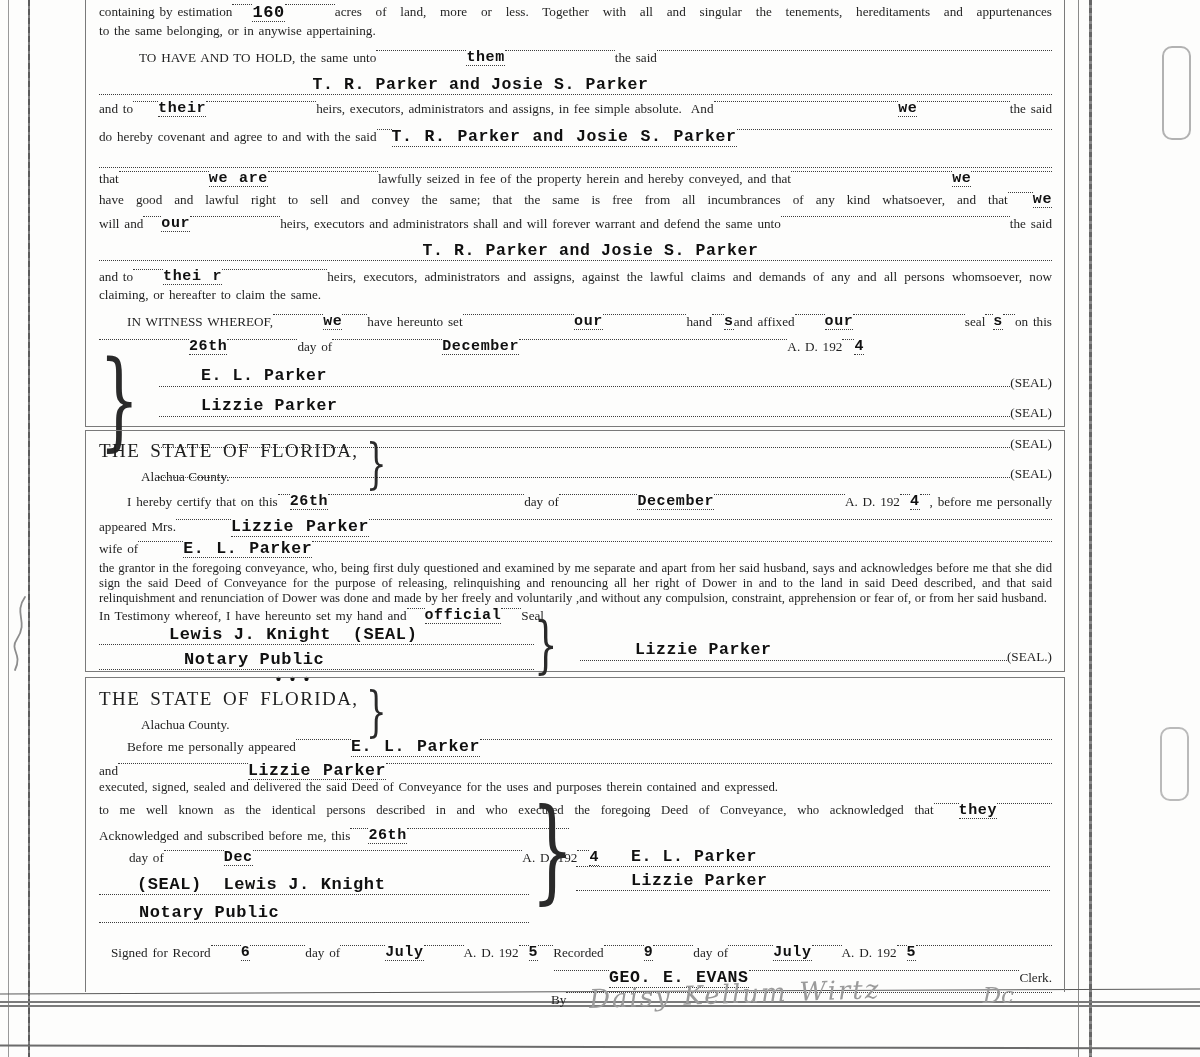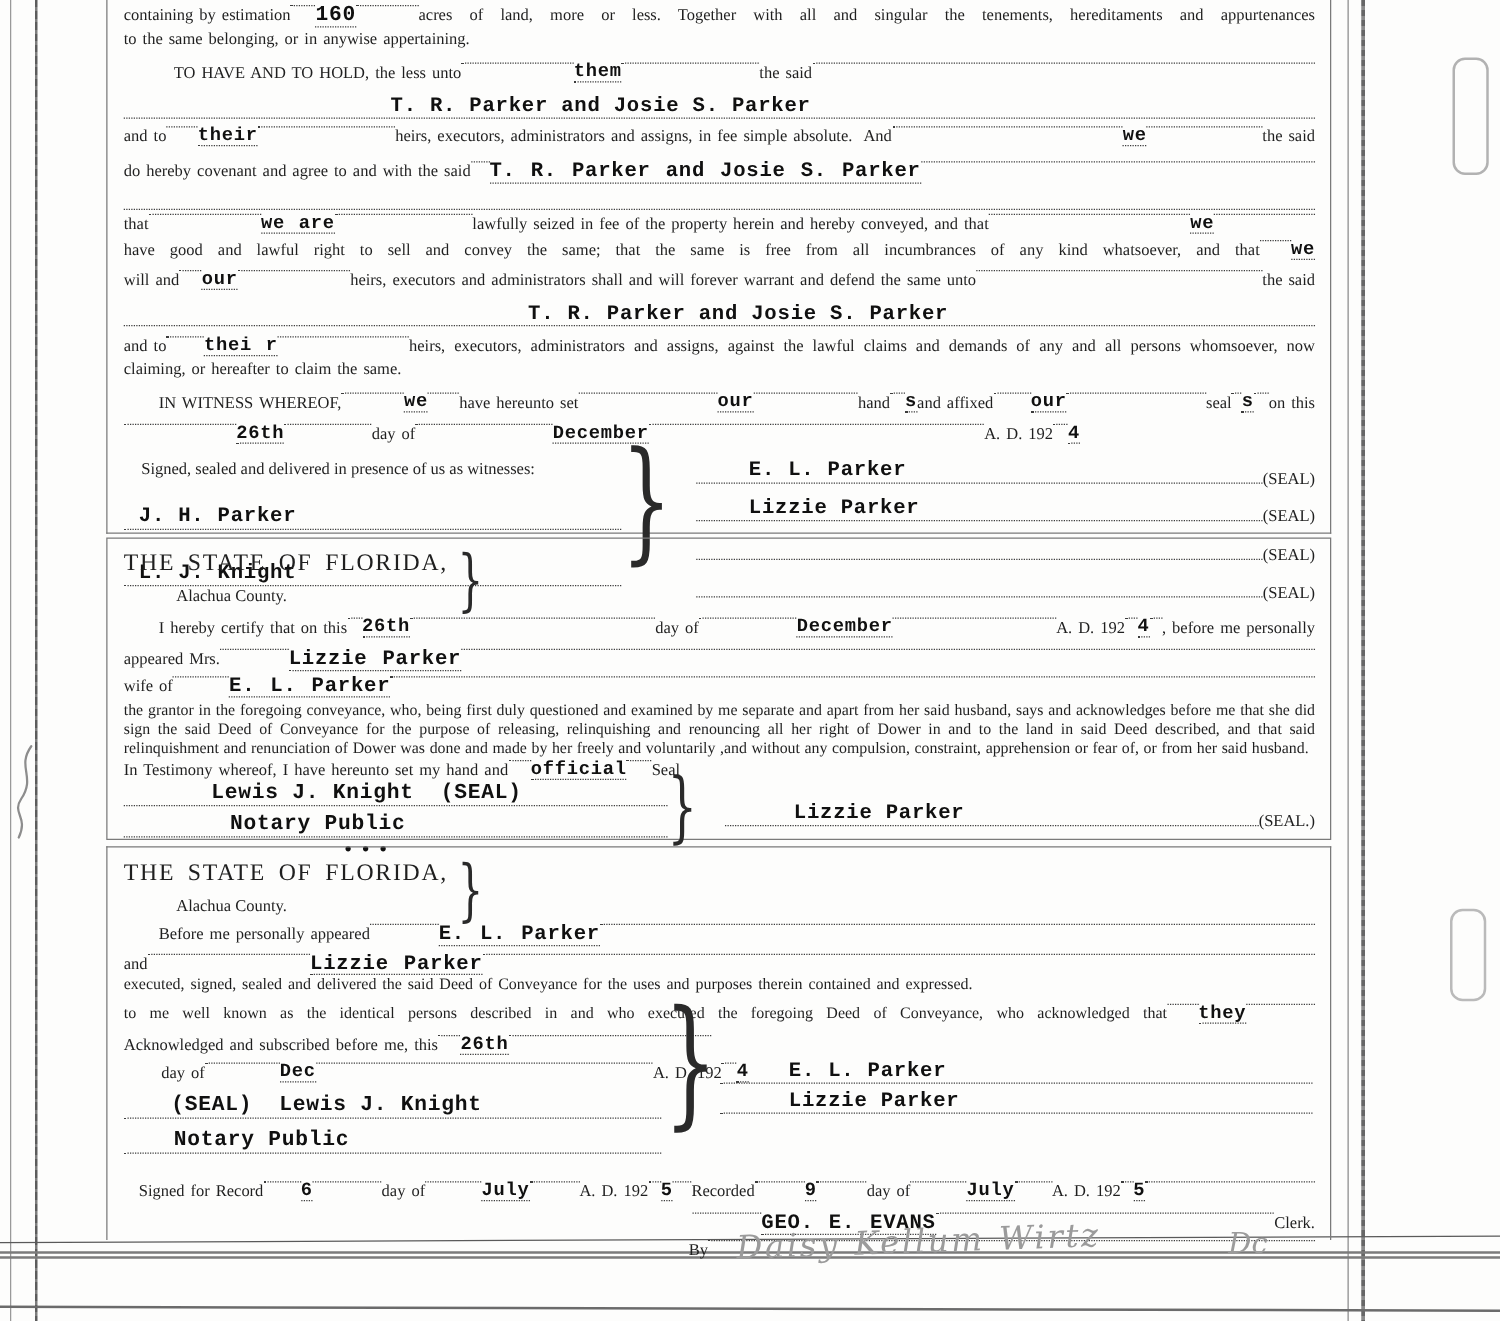--- a/index.html
+++ b/index.html
@@ -58,21 +58,21 @@
       <i class="dts w20"></i>
       <span class="ty" style="font-size:17px">160</span>
       <i class="dts w50"></i>
       <span class="pt grow">acres of land, more or less.  Together with all and singular the tenements, hereditaments and appurtenances</span>
     </div>
     <div class="ln" style="margin-top:1px">
       <span class="pt">to the same belonging, or in anywise appertaining.</span>
     </div>
 
     <div class="ln" style="margin-top:11px;margin-left:40px">
-      <span class="pt">TO HAVE AND TO HOLD, the less unto</span>
+      <span class="pt">TO HAVE AND TO HOLD, the same unto</span>
       <i class="dts w90"></i>
       <span class="ty">them</span>
       <i class="dts w110"></i>
       <span class="pt">the said</span>
       <i class="dts f1"></i>
     </div>
 
     <div class="tl" style="margin-top:7px">
       <span class="ty big" style="left:-95px">T. R. Parker and Josie S. Parker</span>
     </div>
@@ -173,29 +173,20 @@
       <span class="pt">day of</span>
       <i class="dts w110"></i>
       <span class="ty">December</span>
       <i class="dts f1"></i>
       <span class="pt">A. D. 192</span>
       <i class="dts w12"></i>
       <span class="ty">4</span>
     </div>
 
     <div style="display:flex;margin-top:12px;">
-      <div style="width:398px;">
-        <div class="pt" style="margin-left:14px;">Signed, sealed and delivered in presence of us as witnesses:</div>
-        <div class="sigline" style="margin-top:19px;height:21px;">
-          <span class="ty big" style="left:12px">J. H. Parker</span>
-        </div>
-        <div class="sigline" style="margin-top:23px;height:21px;">
-          <span class="ty big" style="left:12px">L. J. Knight</span>
-        </div>
-      </div>
       <span class="brace" style="font-size:106px;width:52px;margin-top:-8px;">}</span>
       <div style="flex:1;margin-left:8px;">
         <div class="sealrow">
           <div class="sigline f1" style="height:19px;">
             <span class="ty big" style="left:42px">E. L. Parker</span>
           </div>
           <span class="pt">(SEAL)</span>
         </div>
         <div class="sealrow" style="margin-top:6px;">
           <div class="sigline f1" style="height:19px;">

